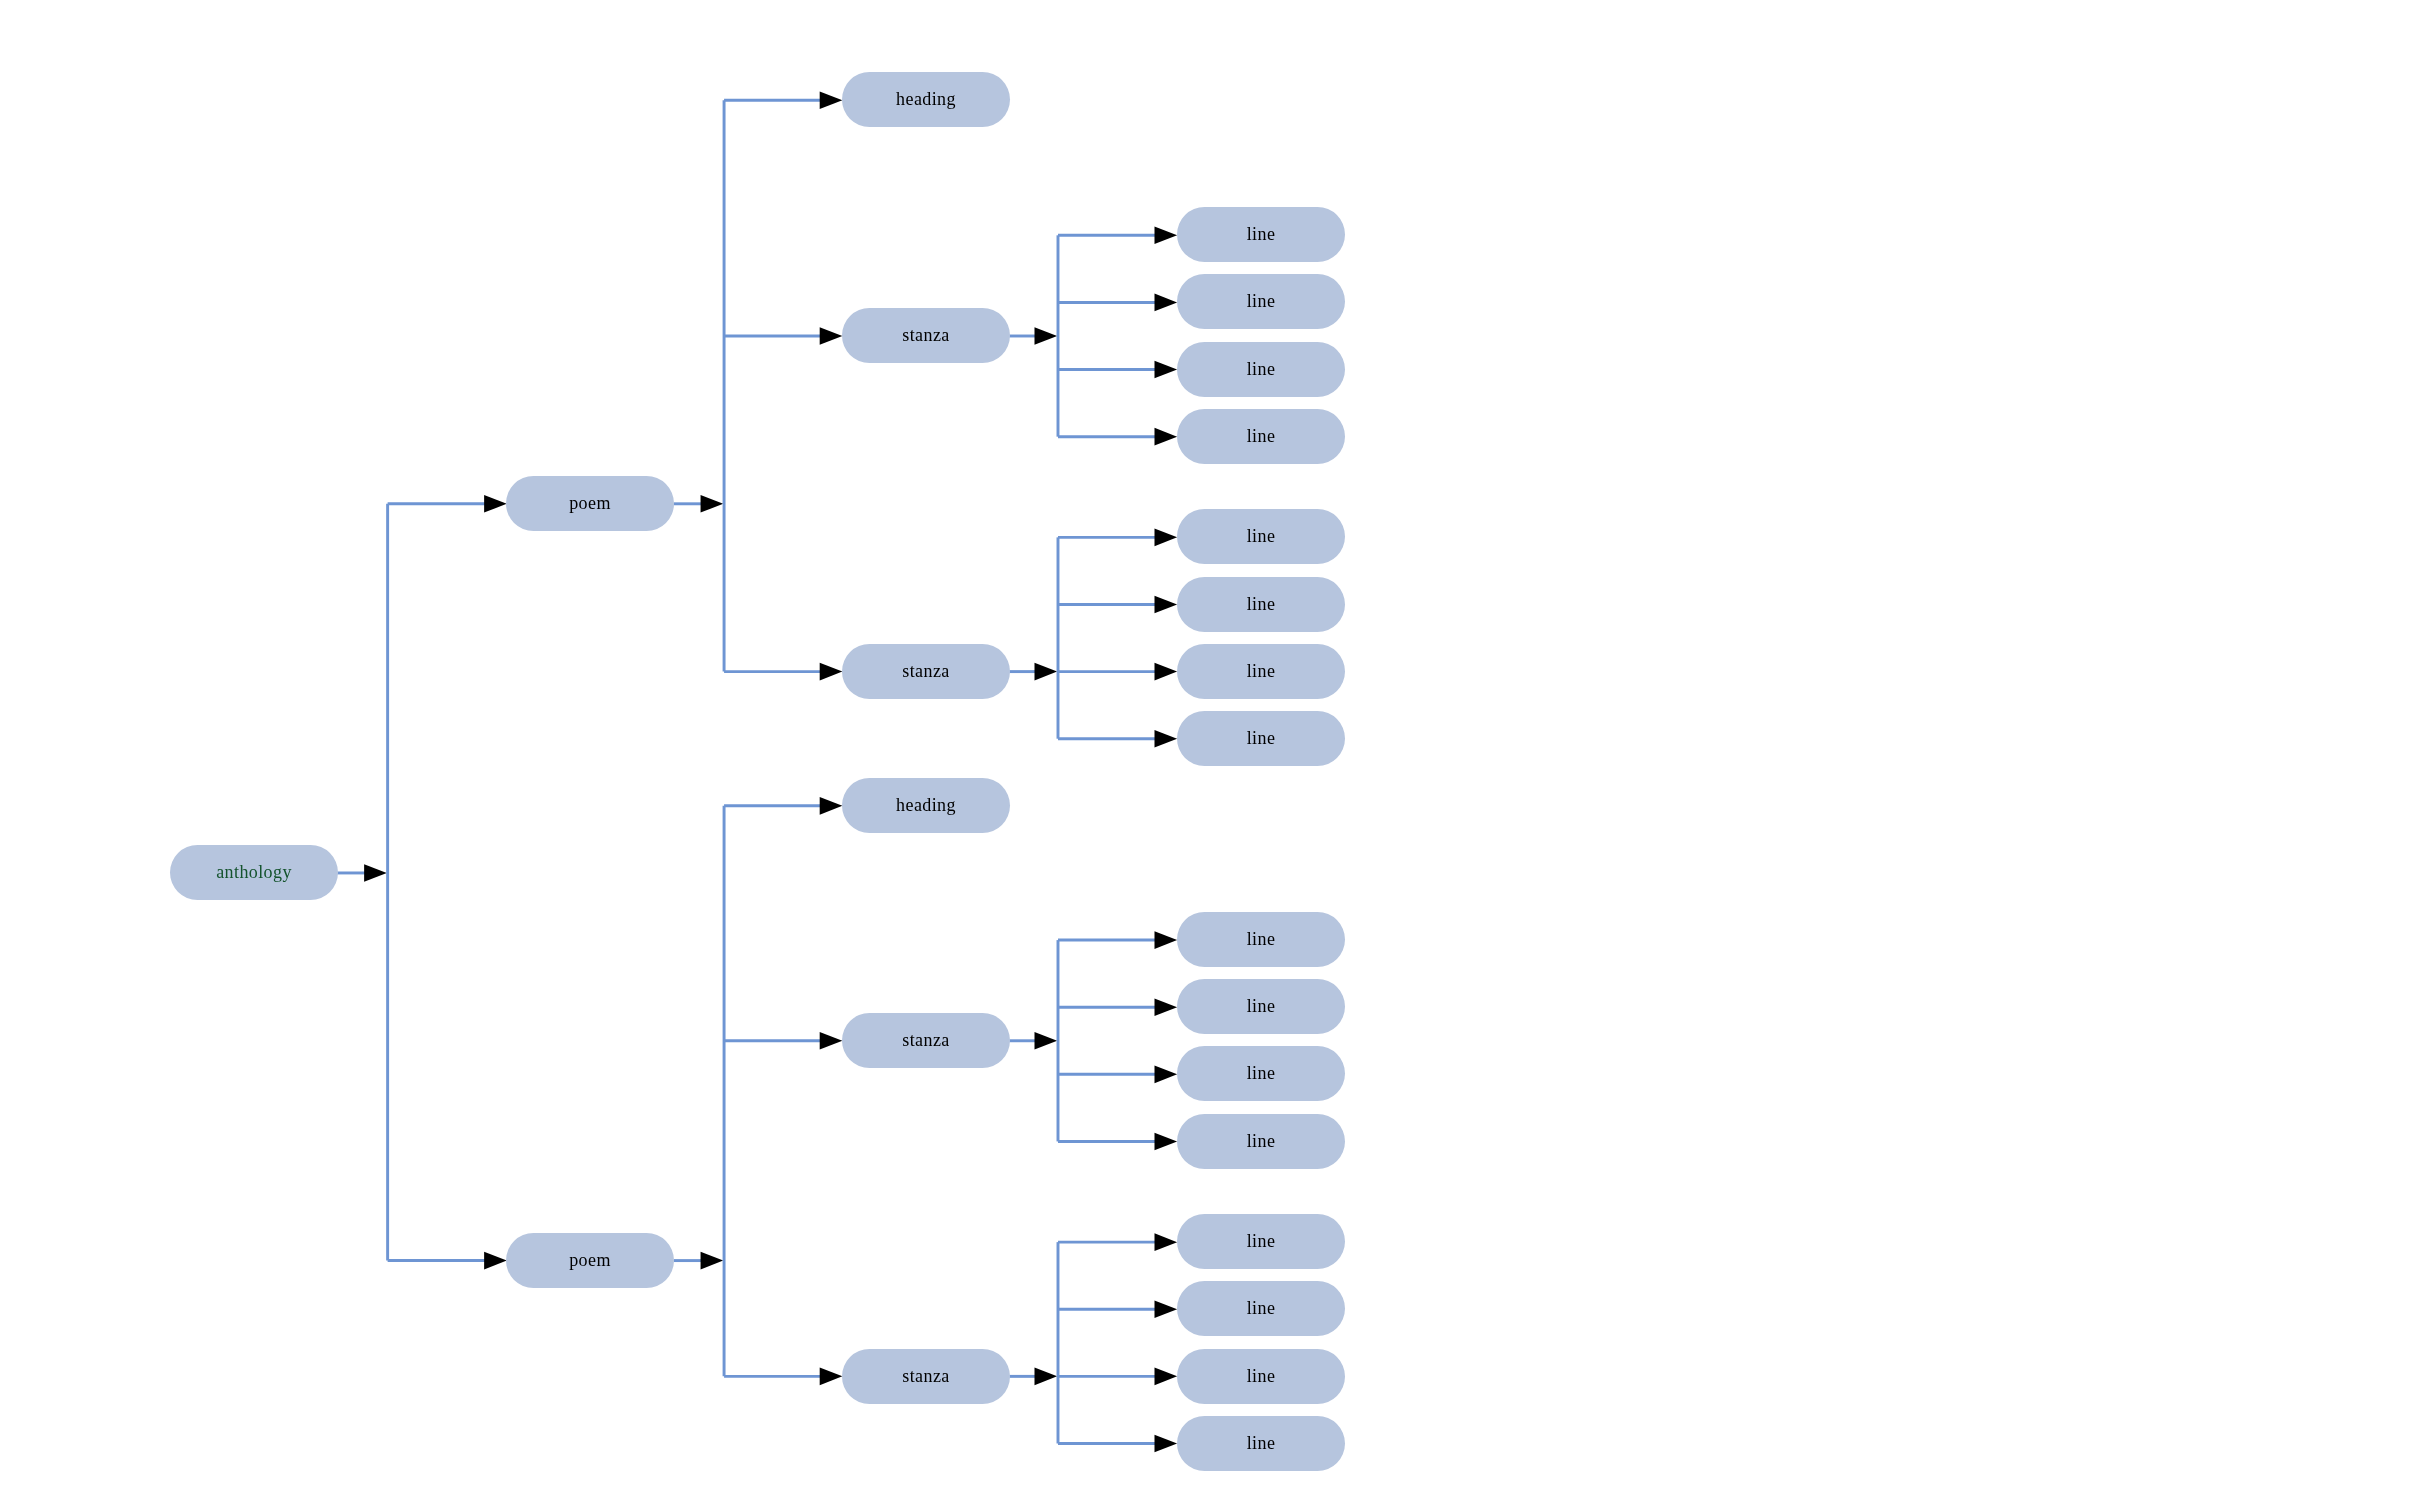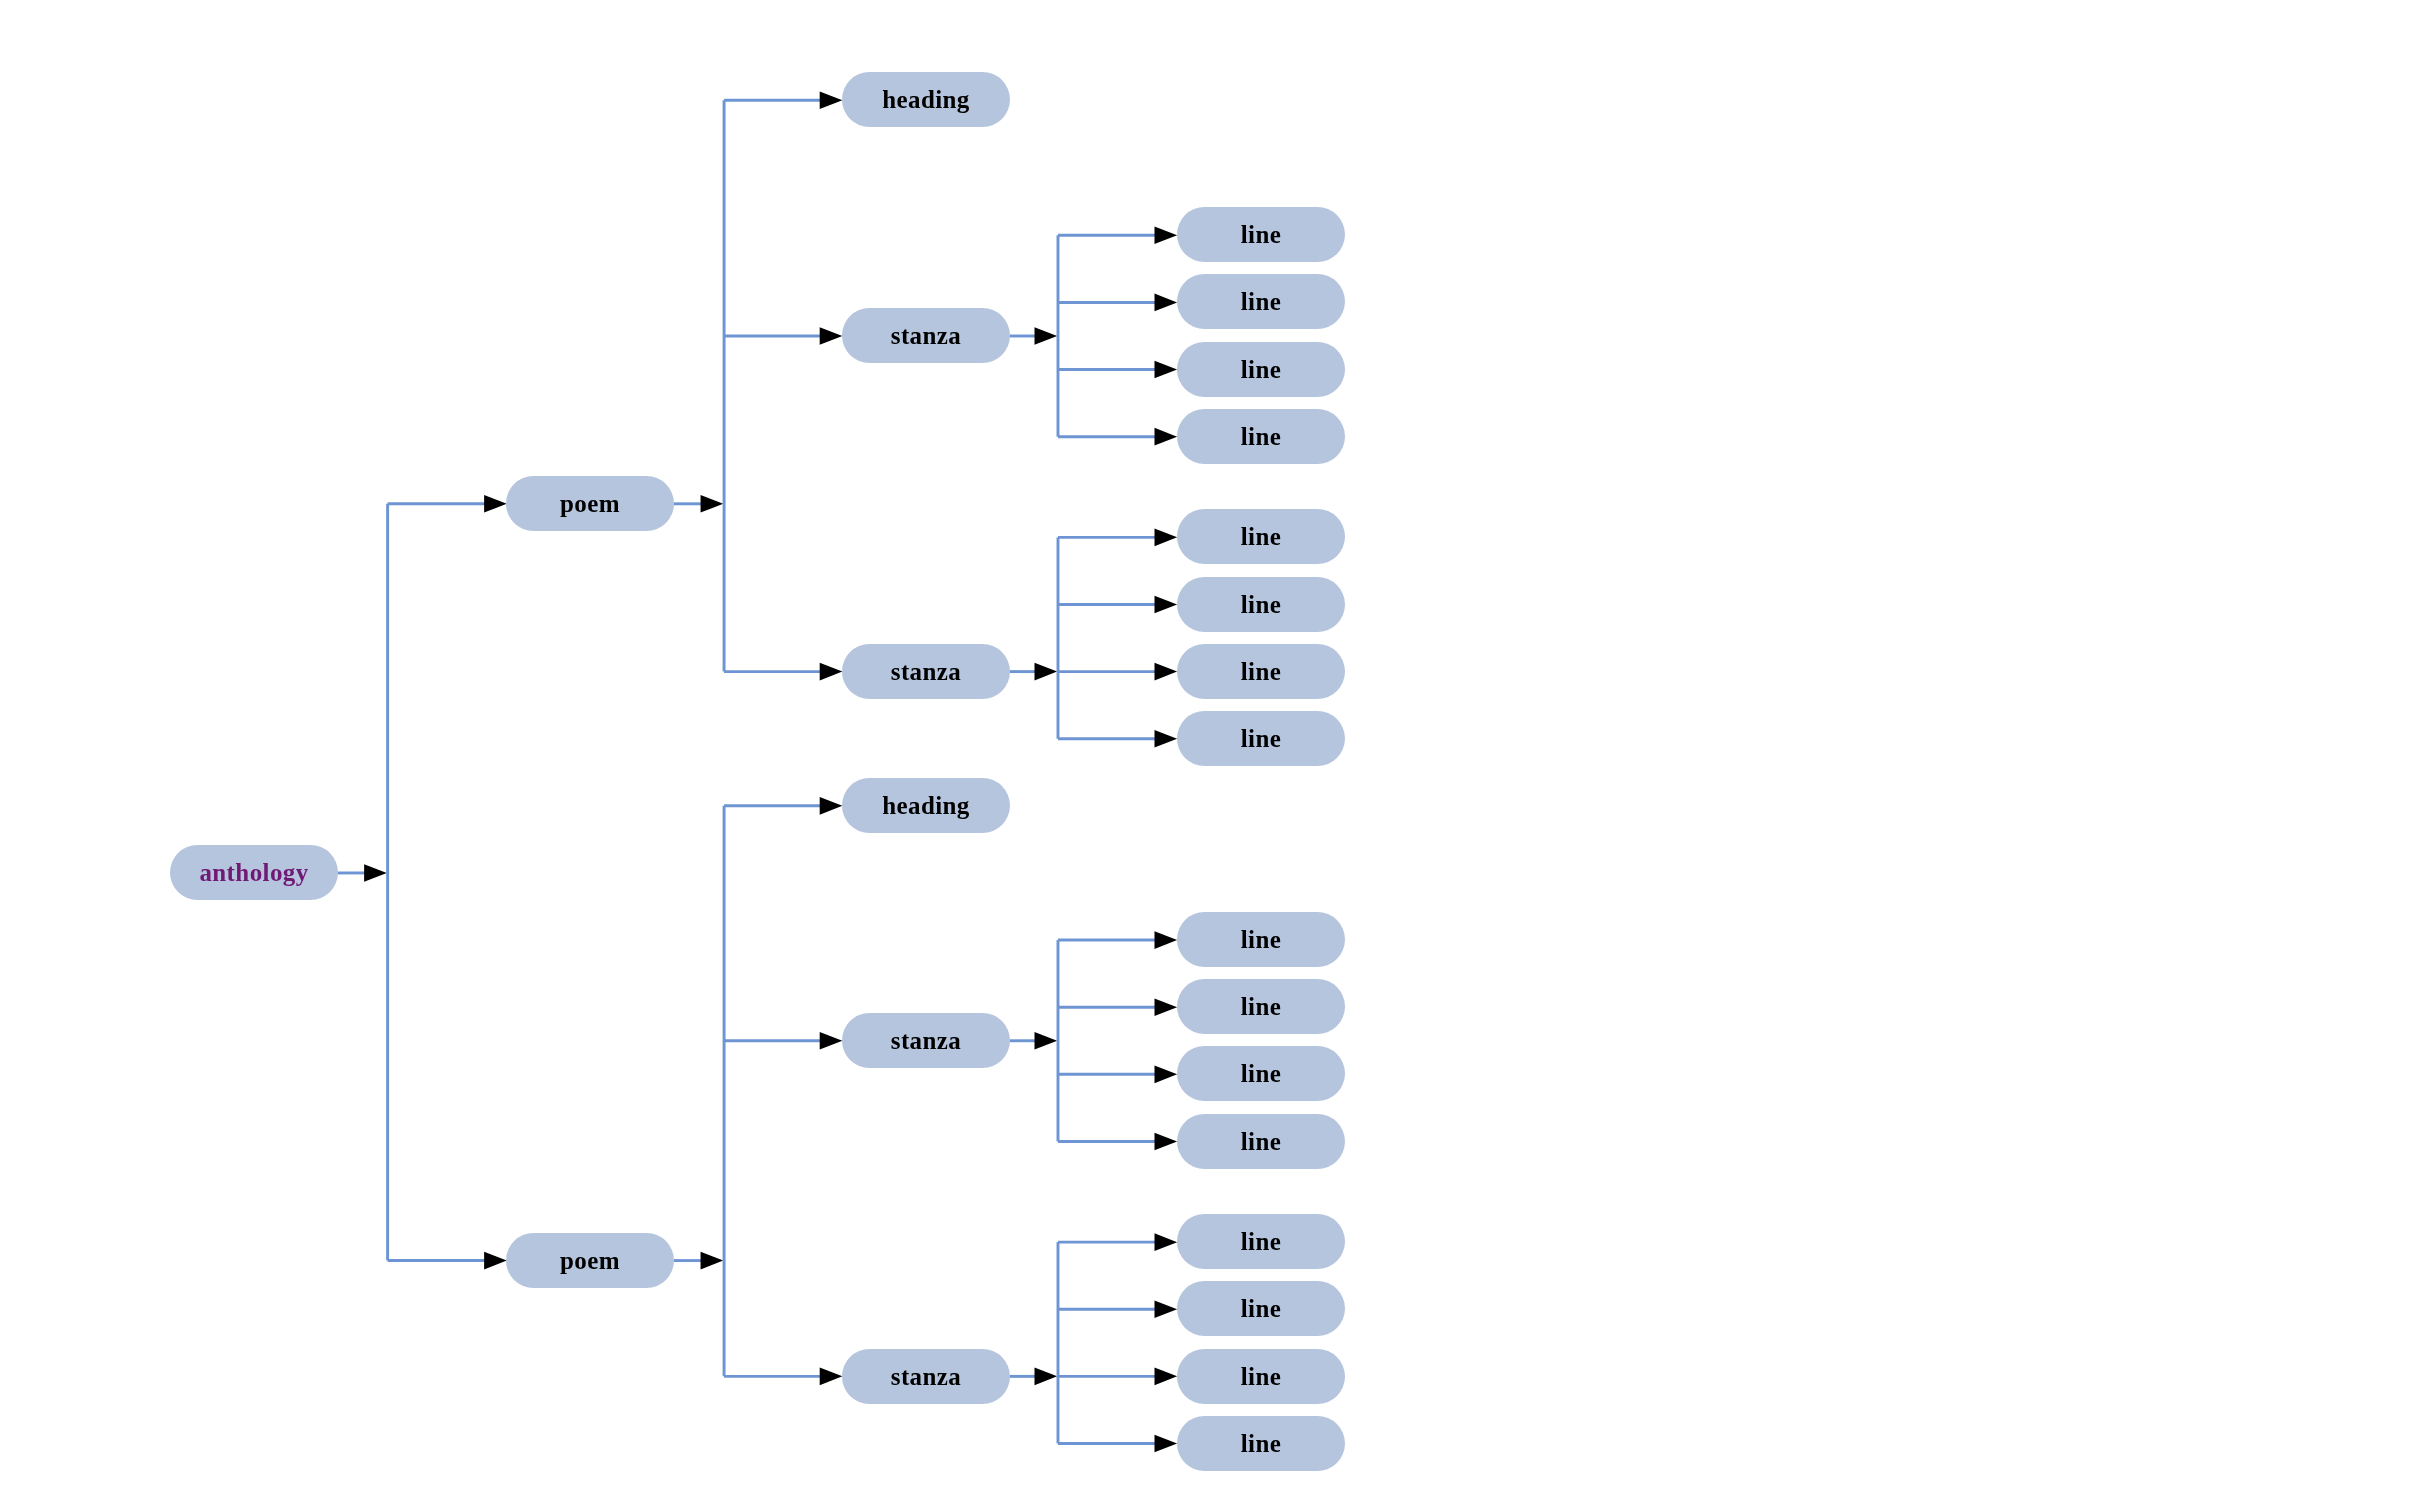--- a/index.html
+++ b/index.html
@@ -26,22 +26,22 @@
     position: absolute;
     width: 168px;
     height: 55px;
     border-radius: 28px;
     display: flex;
     align-items: center;
     justify-content: center;
     box-sizing: border-box;
   }
   .node span {
-    font-weight: bold;
-    font-size: 25px;
+    font-weight: normal;
+    font-size: 18px;
     letter-spacing: 0.4px;
     white-space: nowrap;
   }
 </style>
 </head>
 <body>
 
 <div class="canvas">
   <svg class="edges-svg" viewBox="0 0 2876 1800" xmlns="http://www.w3.org/2000/svg">
       <path d="M 402 1040 L 437 1040" stroke="#6e95d3" stroke-width="3.5" fill="none"></path>
@@ -109,21 +109,21 @@
       <polygon points="1403,1480 1376,1469.5 1376,1490.5" fill="#000000"></polygon>
       <path d="M 1261 1560 L 1377 1560" stroke="#6e95d3" stroke-width="3.5" fill="none"></path>
       <polygon points="1403,1560 1376,1549.5 1376,1570.5" fill="#000000"></polygon>
       <path d="M 1261 1640 L 1377 1640" stroke="#6e95d3" stroke-width="3.5" fill="none"></path>
       <polygon points="1403,1640 1376,1629.5 1376,1650.5" fill="#000000"></polygon>
       <path d="M 1261 1720 L 1377 1720" stroke="#6e95d3" stroke-width="3.5" fill="none"></path>
       <polygon points="1403,1720 1376,1709.5 1376,1730.5" fill="#000000"></polygon>
     </svg>
   <div id="nodes">
       <div class="node" style="left: 170px; top: 845px; background: rgb(182, 197, 222);">
-        <span style="color: #701a75;">anthology</span>
+        <span style="color: #14532d;">anthology</span>
       </div>
       <div class="node" style="left: 506px; top: 476px; background: rgb(182, 197, 222);">
         <span style="color: rgb(0, 0, 0);">poem</span>
       </div>
       <div class="node" style="left: 842px; top: 72px; background: rgb(182, 197, 222);">
         <span style="color: rgb(0, 0, 0);">heading</span>
       </div>
       <div class="node" style="left: 842px; top: 308px; background: rgb(182, 197, 222);">
         <span style="color: rgb(0, 0, 0);">stanza</span>
       </div>

